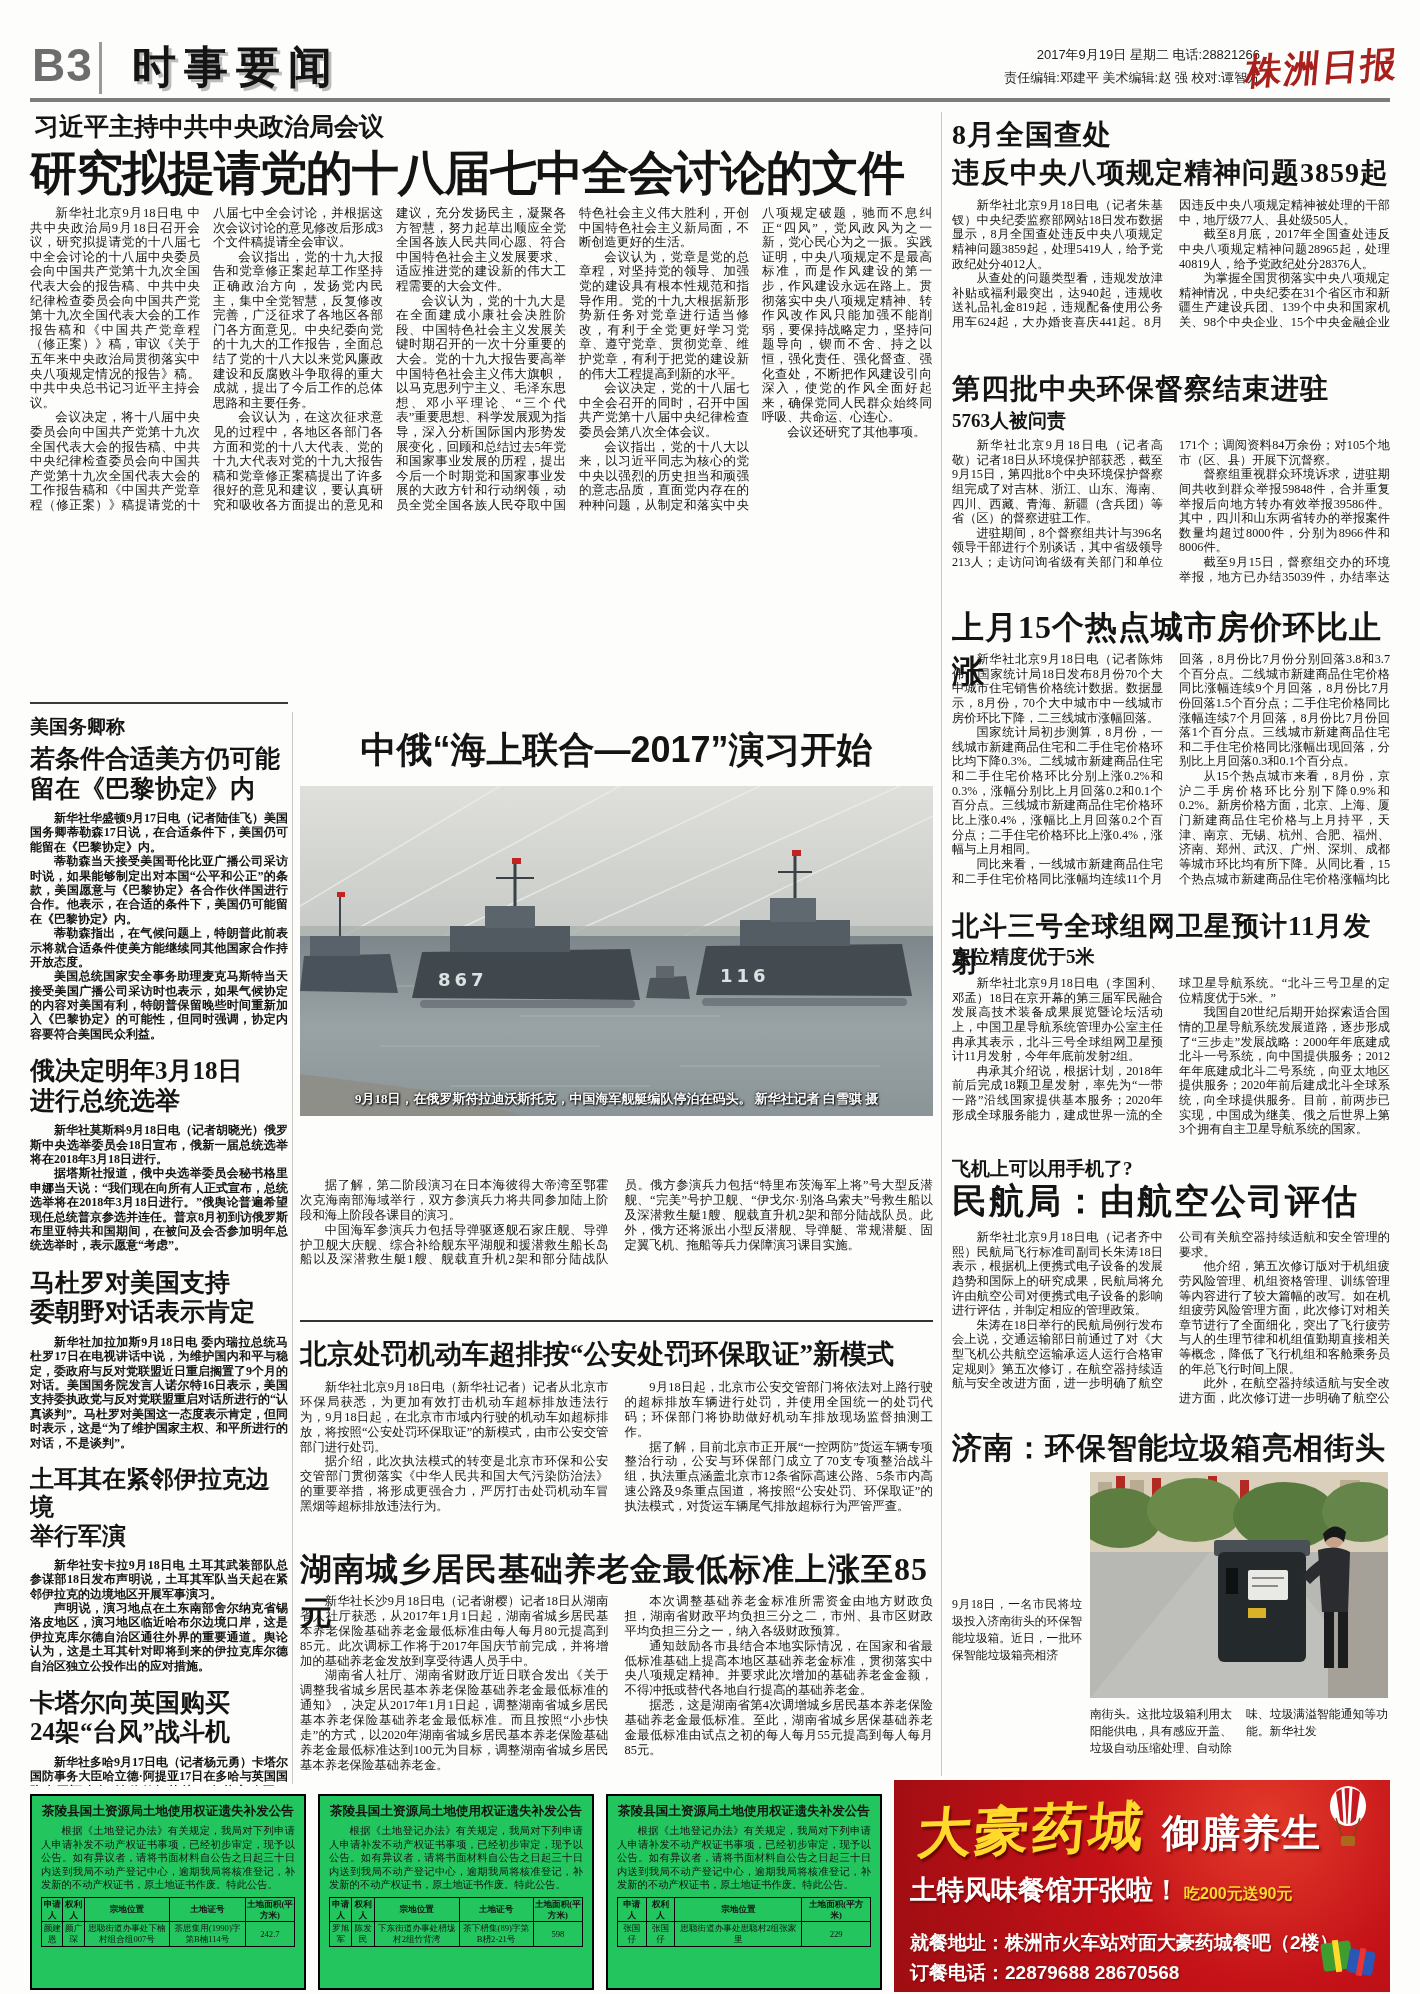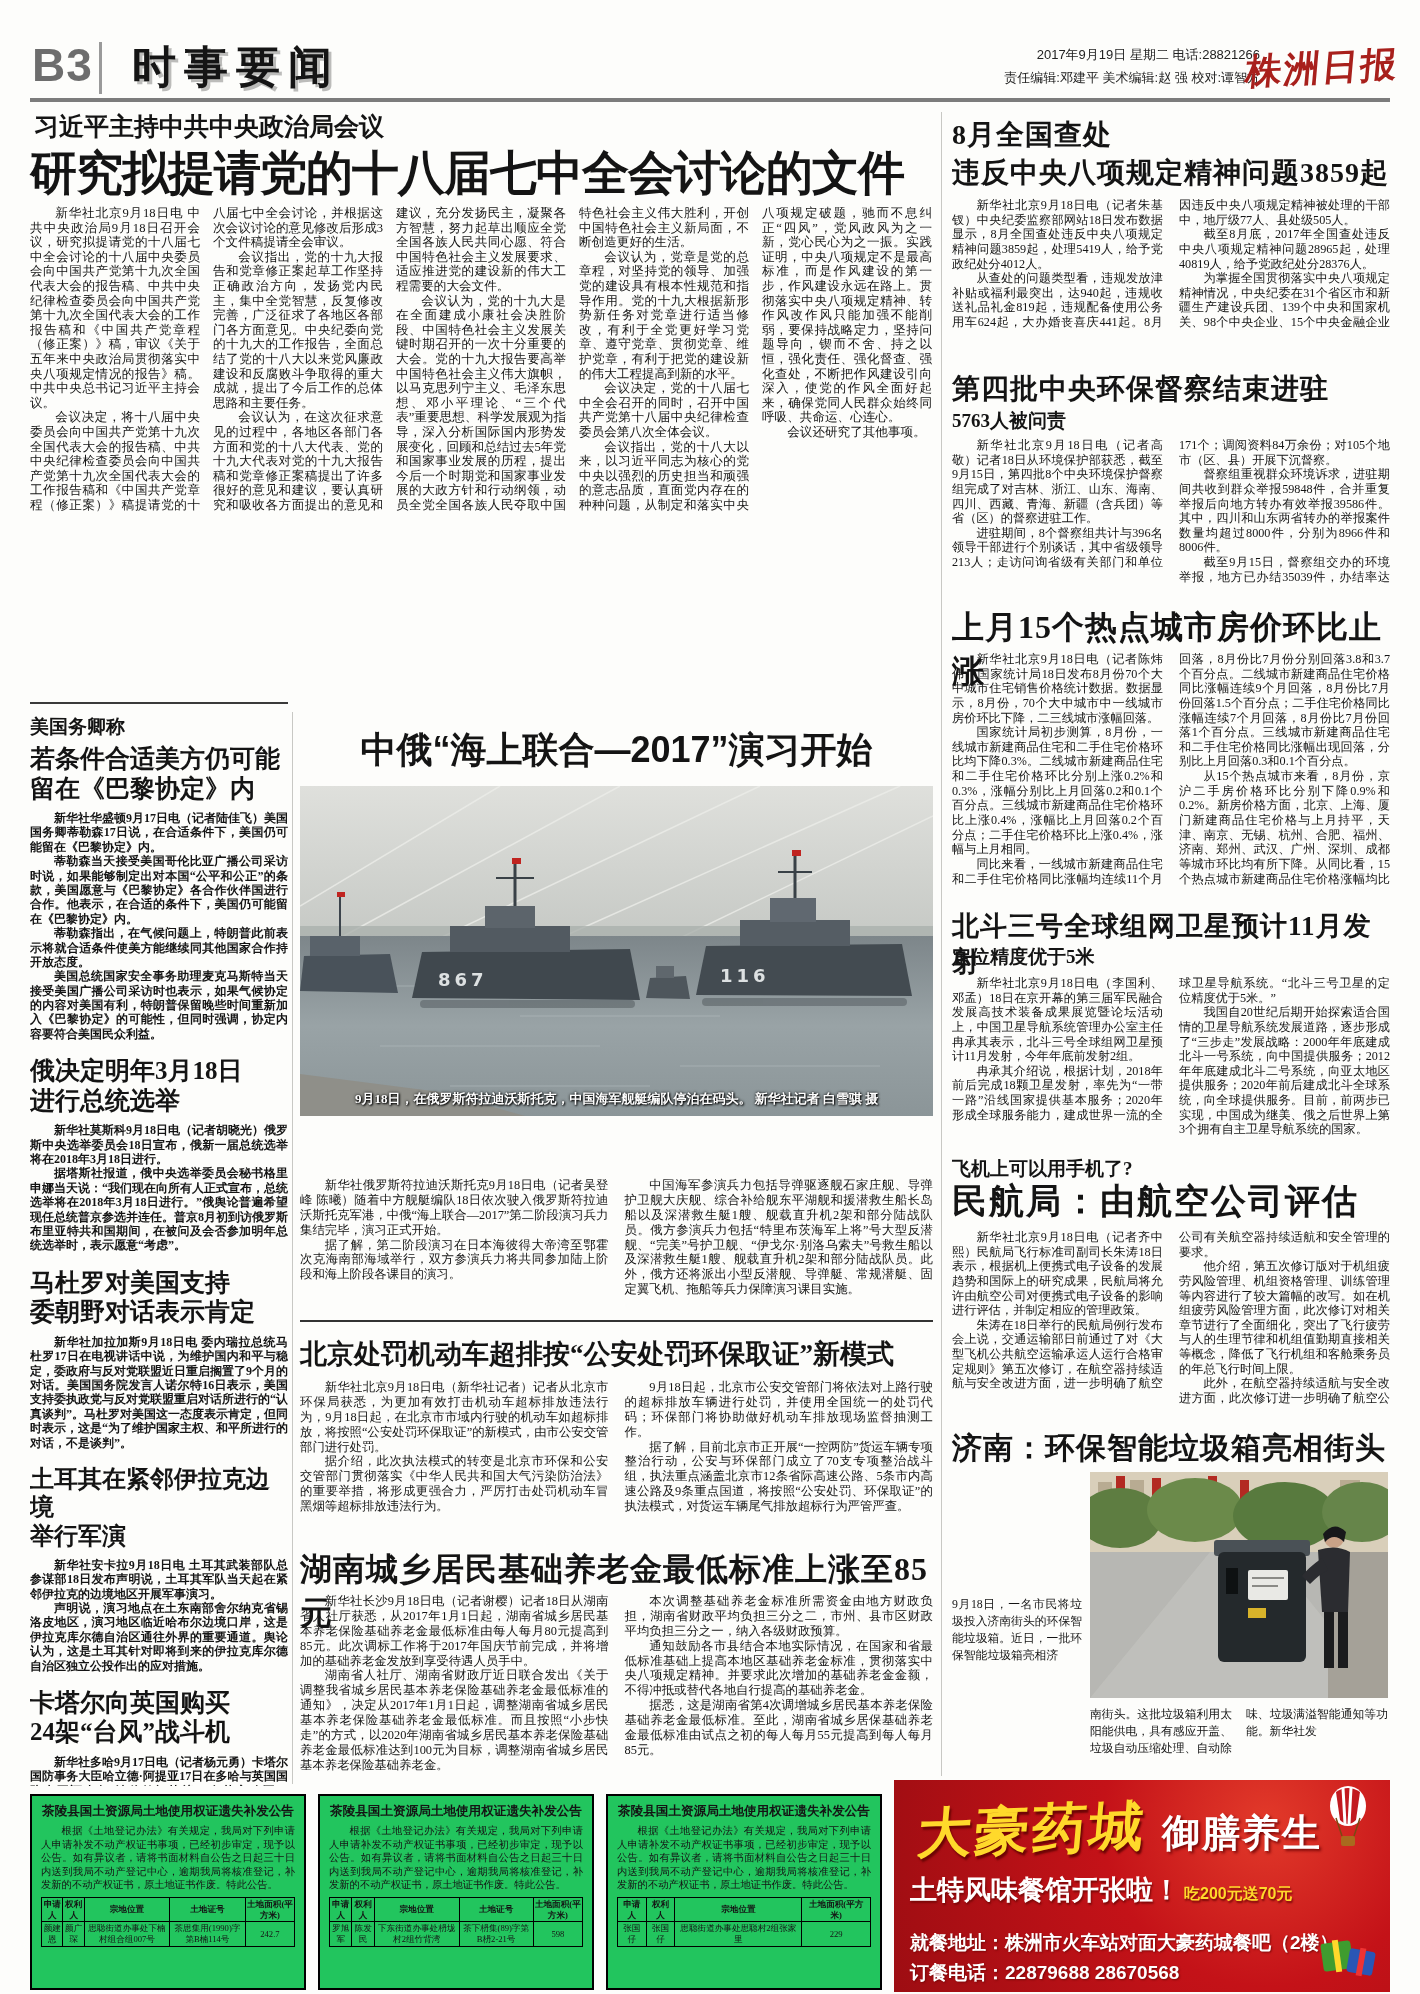--- a/index.html
+++ b/index.html
@@ -188,21 +188,20 @@
       <g opacity="0.35" fill="#333a3e">
         <rect x="120" y="214" width="215" height="8" rx="4"></rect>
         <rect x="402" y="212" width="205" height="8" rx="4"></rect>
       </g>
       <path d="M0 330 L0 288 L140 306 L225 330 Z" fill="#8f8f89"></path>
     </svg>
     <div class="photo-cap-overlay">9月18日，在俄罗斯符拉迪沃斯托克，中国海军舰艇编队停泊在码头。 新华社记者 白雪骐 摄</div>
   </div>
 
   <div class="abs body cols2" style="left:300px;top:1178px;width:633px;height:130px;">
-      <p class="para">新华社俄罗斯符拉迪沃斯托克9月18日电（记者吴登峰 陈曦）随着中方舰艇编队18日依次驶入俄罗斯符拉迪沃斯托克军港，中俄“海上联合—2017”第二阶段演习兵力集结完毕，演习正式开始。</p>
       <p class="para">据了解，第二阶段演习在日本海彼得大帝湾至鄂霍次克海南部海域举行，双方参演兵力将共同参加陆上阶段和海上阶段各课目的演习。</p>
       <p class="para">中国海军参演兵力包括导弹驱逐舰石家庄舰、导弹护卫舰大庆舰、综合补给舰东平湖舰和援潜救生船长岛船以及深潜救生艇1艘、舰载直升机2架和部分陆战队员。俄方参演兵力包括“特里布茨海军上将”号大型反潜舰、“完美”号护卫舰、“伊戈尔·别洛乌索夫”号救生船以及深潜救生艇1艘、舰载直升机2架和部分陆战队员。此外，俄方还将派出小型反潜舰、导弹艇、常规潜艇、固定翼飞机、拖船等兵力保障演习课目实施。</p>
     </div>
 
   <div class="abs" style="left:300px;top:1320px;width:633px;height:2px;background:#333;"></div>
 
   <h2 class="abs bj-title" style="left:300px;top:1336px;width:633px;">北京处罚机动车超排按“公安处罚环保取证”新模式</h2>
   <div class="abs body cols2" style="left:300px;top:1380px;width:633px;height:156px;">
       <p class="para">新华社北京9月18日电（新华社记者）记者从北京市环保局获悉，为更加有效打击机动车超标排放违法行为，9月18日起，在北京市市域内行驶的机动车如超标排放，将按照“公安处罚环保取证”的新模式，由市公安交管部门进行处罚。</p>
       <p class="para">据介绍，此次执法模式的转变是北京市环保和公安交管部门贯彻落实《中华人民共和国大气污染防治法》的重要举措，将形成更强合力，严厉打击处罚机动车冒黑烟等超标排放违法行为。</p>
@@ -388,21 +387,21 @@
     <svg class="abs" style="left:432px;top:6px;" width="44" height="64" viewBox="0 0 44 64">
       <ellipse cx="22" cy="20" rx="18" ry="20" fill="#fff"></ellipse>
       <path d="M10 6 Q22 -2 34 6 L30 34 Q22 42 14 34 Z" fill="#c21a20"></path>
       <path d="M17 2 L19 38 M25 2 L23 38" stroke="#fff" stroke-width="3"></path>
       <line x1="10" y1="32" x2="16" y2="50" stroke="#7a4a12" stroke-width="1.5"></line>
       <line x1="34" y1="32" x2="28" y2="50" stroke="#7a4a12" stroke-width="1.5"></line>
       <rect x="15" y="50" width="14" height="10" rx="2" fill="#a96a1e"></rect>
     </svg>
     <div class="abs" style="left:16px;top:92px;white-space:nowrap;">
       <span class="ad-line sans">土特风味餐馆开张啦！</span>
-      <span class="ad-offer sans small">吃</span><span class="ad-offer sans big">200</span><span class="ad-offer sans small">元送</span><span class="ad-offer sans big">70</span><span class="ad-offer sans small">元</span>
+      <span class="ad-offer sans small">吃</span><span class="ad-offer sans big">200</span><span class="ad-offer sans small">元送</span><span class="ad-offer sans big">90</span><span class="ad-offer sans small">元</span>
     </div>
     <div class="abs ad-addr sans" style="left:16px;top:150px;">就餐地址：株洲市火车站对面大豪药城餐吧（2楼）</div>
     <div class="abs ad-addr sans" style="left:16px;top:180px;">订餐电话：22879688 28670568</div>
     <svg class="abs" style="left:424px;top:140px;" width="62" height="62" viewBox="0 0 62 62">
       <rect x="4" y="22" width="30" height="28" rx="3" fill="#3f9c2f" transform="rotate(-8 19 36)"></rect>
       <rect x="16" y="20" width="6" height="32" fill="#ffd92b" transform="rotate(-8 19 36)"></rect>
       <rect x="30" y="30" width="26" height="24" rx="3" fill="#2a56b5" transform="rotate(10 43 42)"></rect>
       <rect x="40" y="28" width="6" height="28" fill="#e33" transform="rotate(10 43 42)"></rect>
     </svg>
   </div>

